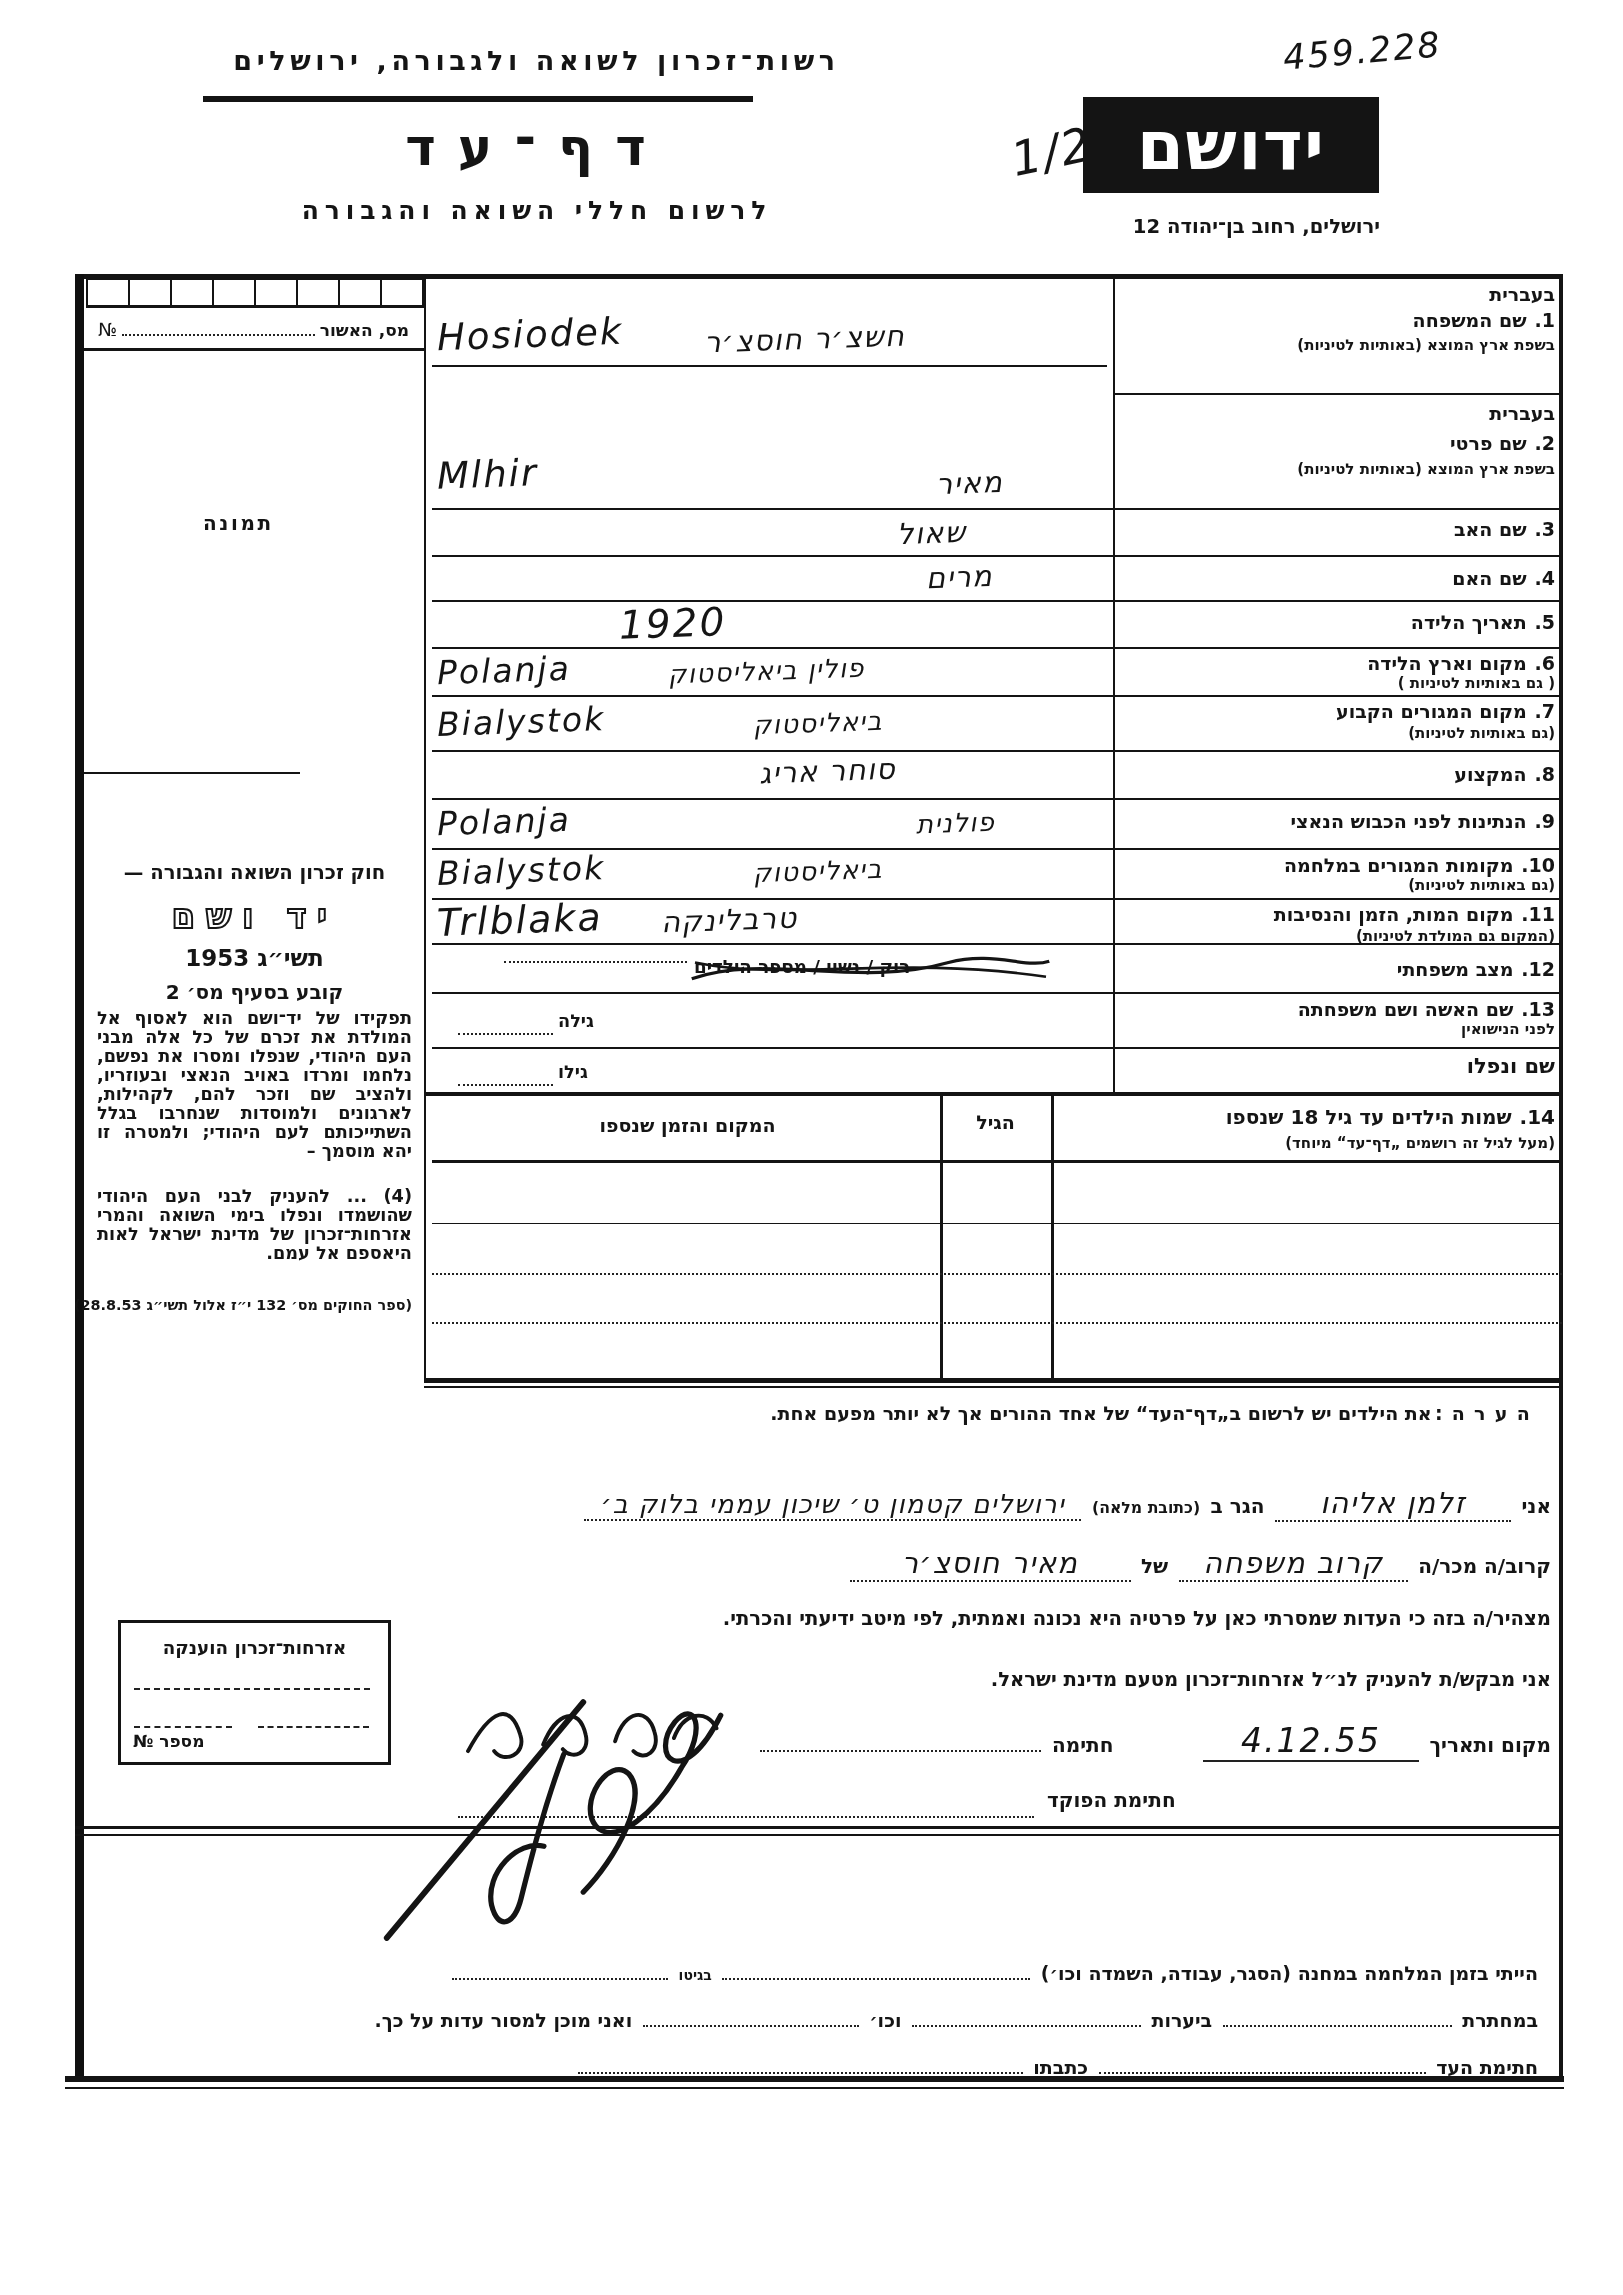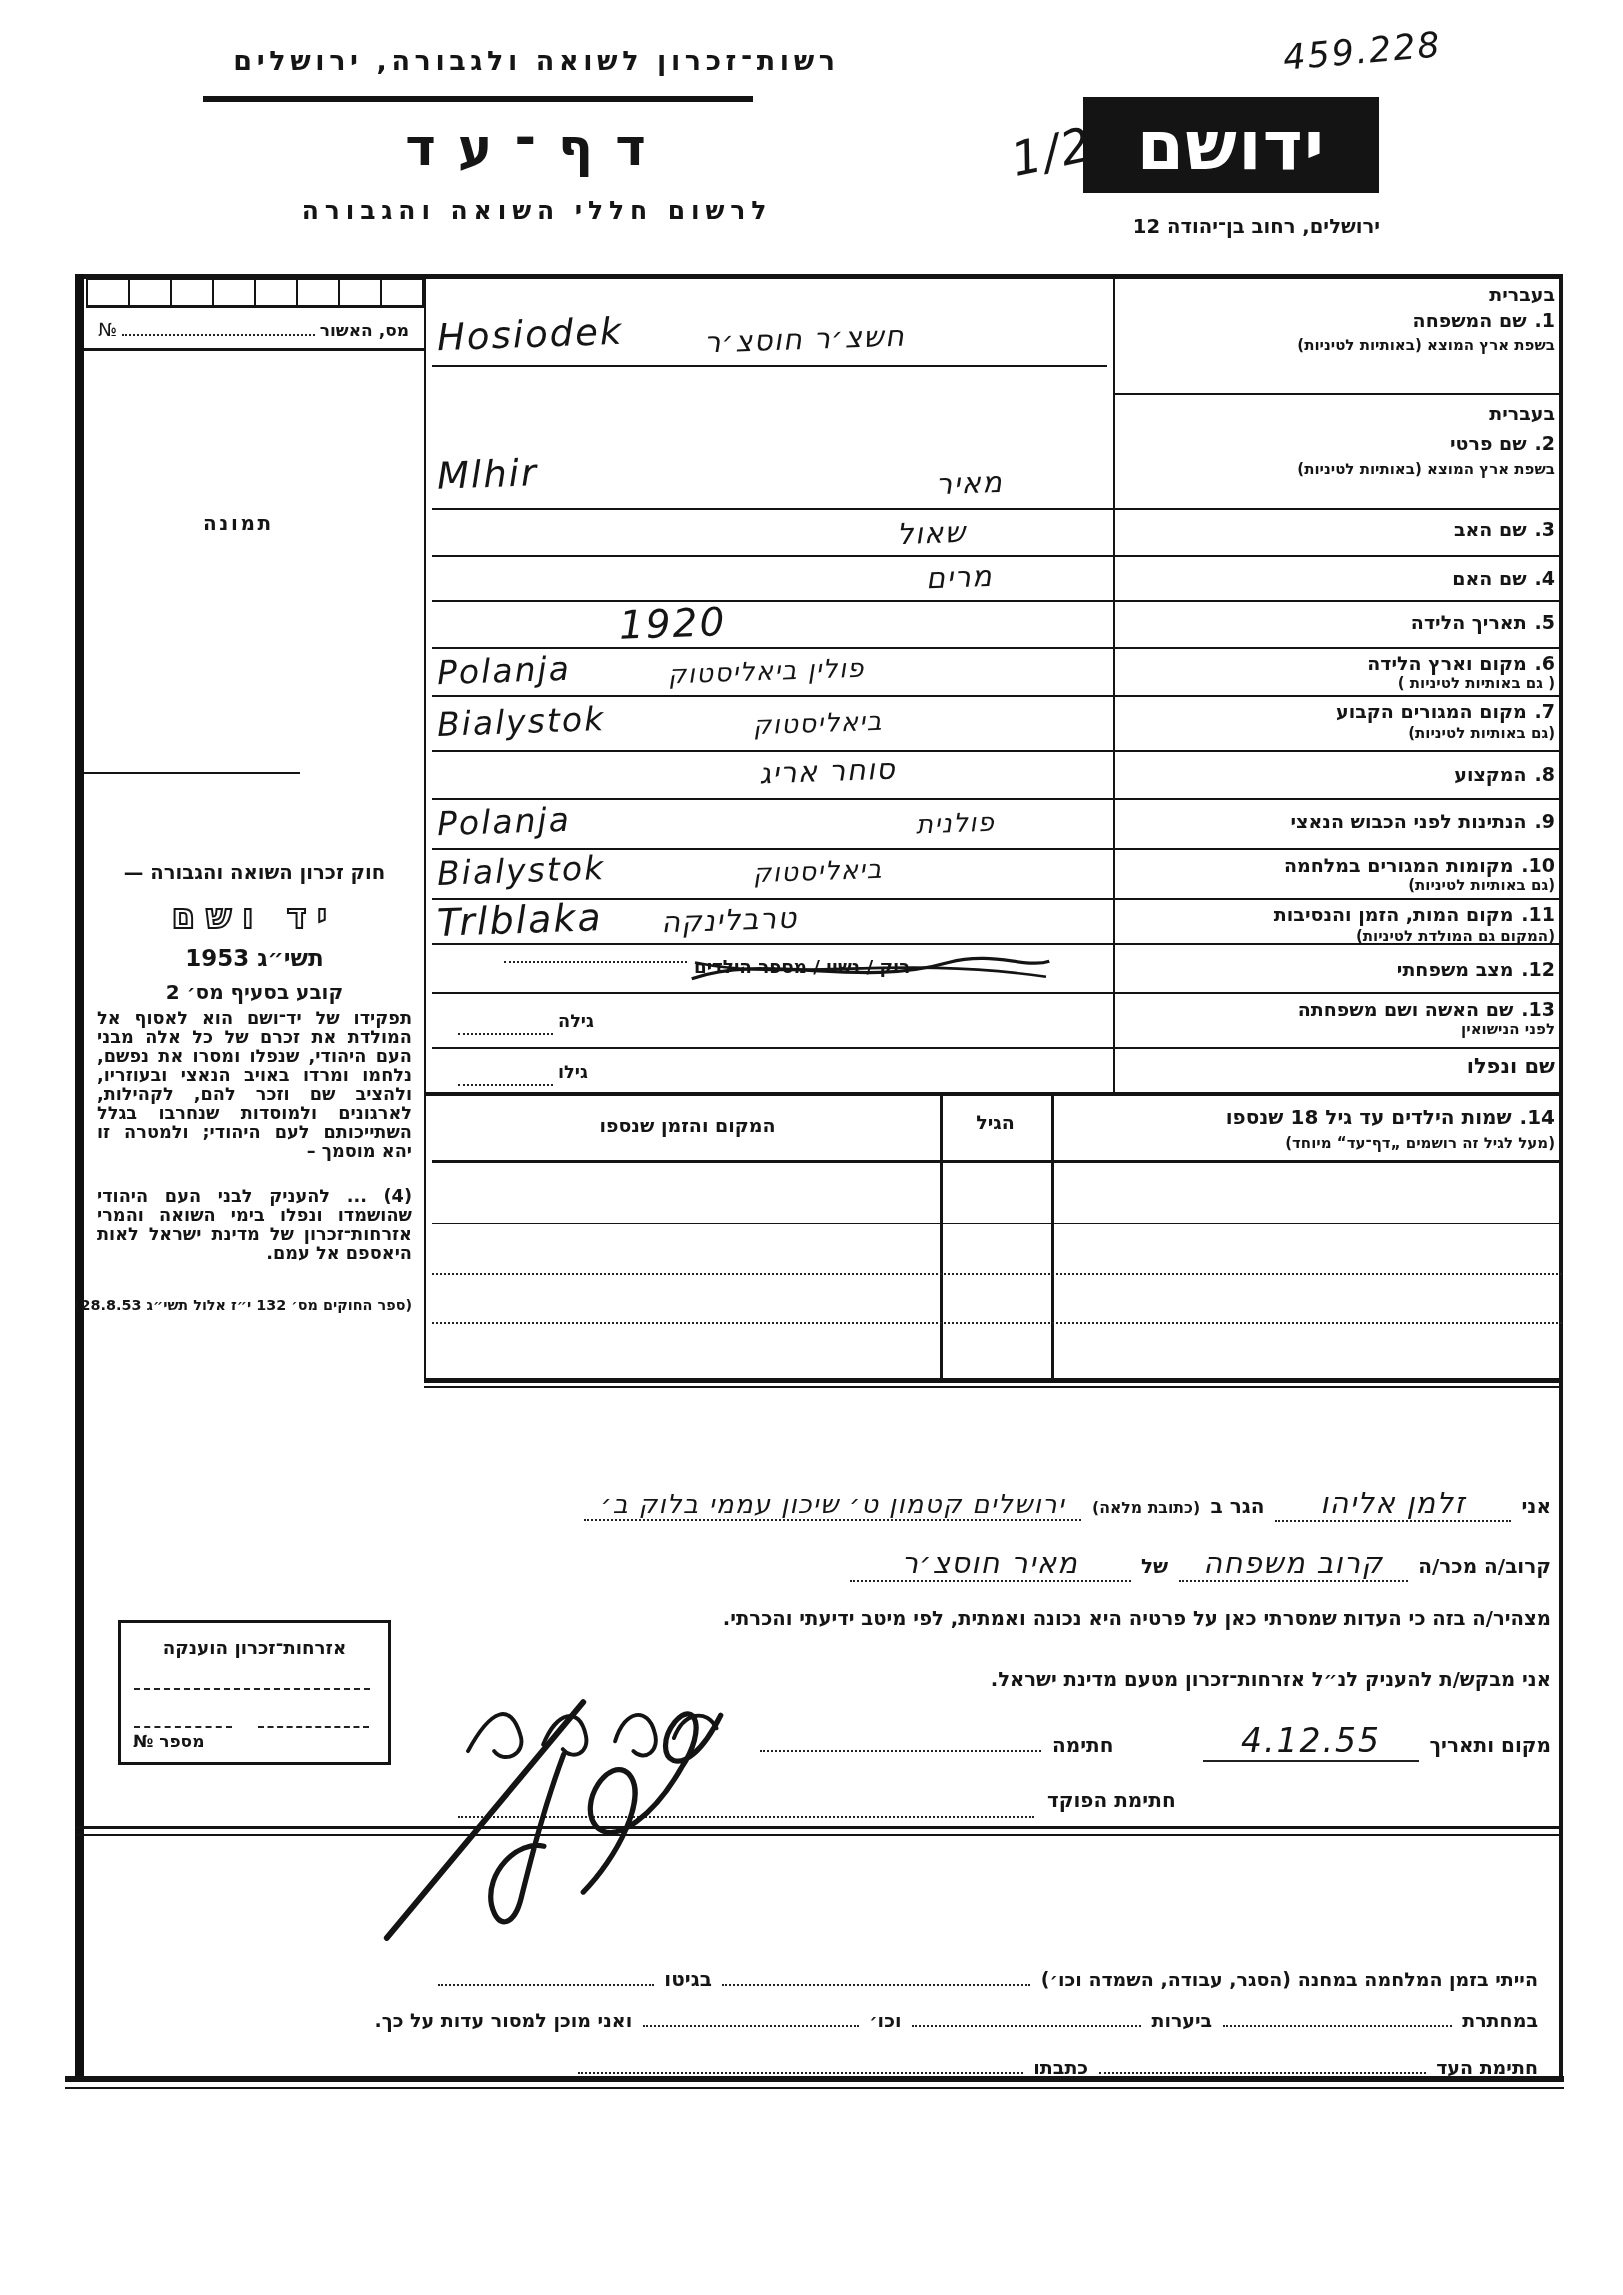--- a/index.html
+++ b/index.html
@@ -256,20 +256,24 @@
   <div class="vline" style="left:1051px;top:1096px;height:283px;width:2.6px;"></div>
   <div class="vline" style="left:940px;top:1096px;height:283px;width:2.6px;"></div>
 
   <div class="hline" style="left:432px;top:1160px;width:1130px;height:3.3px;"></div>
   <div class="hline" style="left:432px;top:1223px;width:1130px;height:1.3px;"></div>
   <div class="dot" style="left:432px;top:1273px;width:1130px;"></div>
   <div class="dot" style="left:432px;top:1322px;width:1130px;"></div>
   <div class="hline" style="left:424px;top:1378px;width:1139px;height:4.6px;"></div>
   <div class="hline" style="left:424px;top:1386px;width:1139px;height:2px;"></div>
 
+  <div class="abs" style="left:458px;top:1402px;width:1073px;direction:rtl;text-align:right;white-space:nowrap;">
+    <span class="b" style="font-size:19px;letter-spacing:1.3px;">ה ע ר ה :</span>
+    <span class="b" style="font-size:19px;">את הילדים יש לרשום ב„דף־העד“ של אחד ההורים אך לא יותר מפעם אחת.</span>
+  </div>
 
   <div class="decl" style="top:1486px;">
     <span class="b" style="font-size:20px;">אני</span>
     <span class="du" style="min-width:236px;"><span class="hwh">זלמן אליהו</span></span>
     <span class="b" style="font-size:20px;">הגר ב</span>
     <span style="font-size:15.7px;font-weight:bold;">(כתובת מלאה)</span>
     <span class="du" style="min-width:497px;"><span class="hwh" style="font-size:26px;">ירושלים קטמון ט׳ שיכון עממי בלוק ב׳</span></span>
   </div>
 
   <div class="decl" style="top:1546px;">
@@ -304,21 +308,21 @@
     <path d="M30,400 L330,40" fill="none" stroke="#141414" stroke-width="9" stroke-linecap="round"></path>
   </svg>
 
   <div class="hline" style="left:75px;top:1826px;width:1488px;height:3.3px;"></div>
   <div class="hline" style="left:75px;top:1834px;width:1488px;height:2px;"></div>
 
 
   <div class="decl" style="top:1951px;right:85px;">
     <span class="b" style="font-size:19px;">הייתי בזמן המלחמה במחנה (הסגר, עבודה, השמדה וכו׳)</span>
     <span class="du" style="min-width:308px;height:25px;"></span>
-    <span class="b" style="font-size:20px;margin-top:16px;">בגיטו</span>
+    <span class="b" style="font-size:14px;margin-top:16px;">בגיטו</span>
     <span class="du" style="min-width:216px;height:25px;"></span>
   </div>
 
   <div class="decl" style="top:2000px;right:85px;">
     <span class="b" style="font-size:19px;">במחתרת</span>
     <span class="du" style="min-width:229px;height:25px;"></span>
     <span class="b" style="font-size:19px;">ביערות</span>
     <span class="du" style="min-width:229px;height:25px;"></span>
     <span class="b" style="font-size:19px;">וכו׳</span>
     <span class="du" style="min-width:216px;height:25px;"></span>

